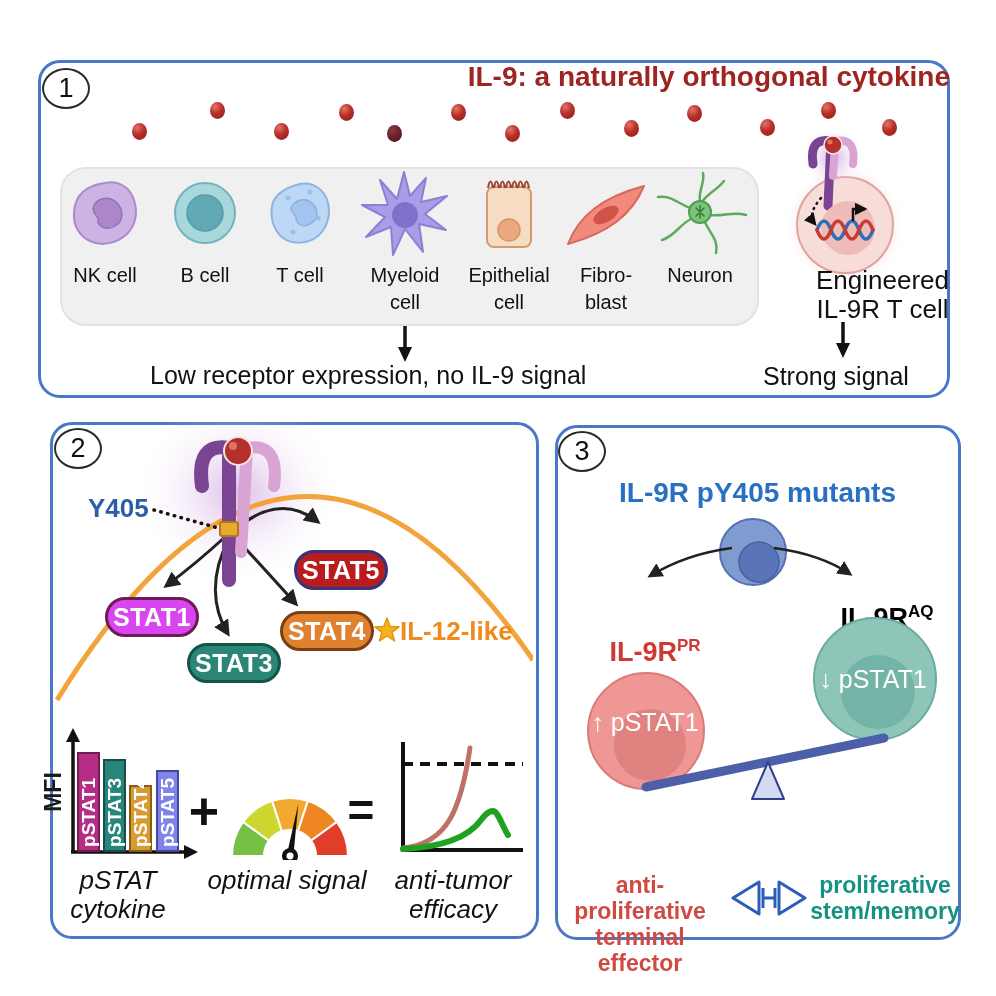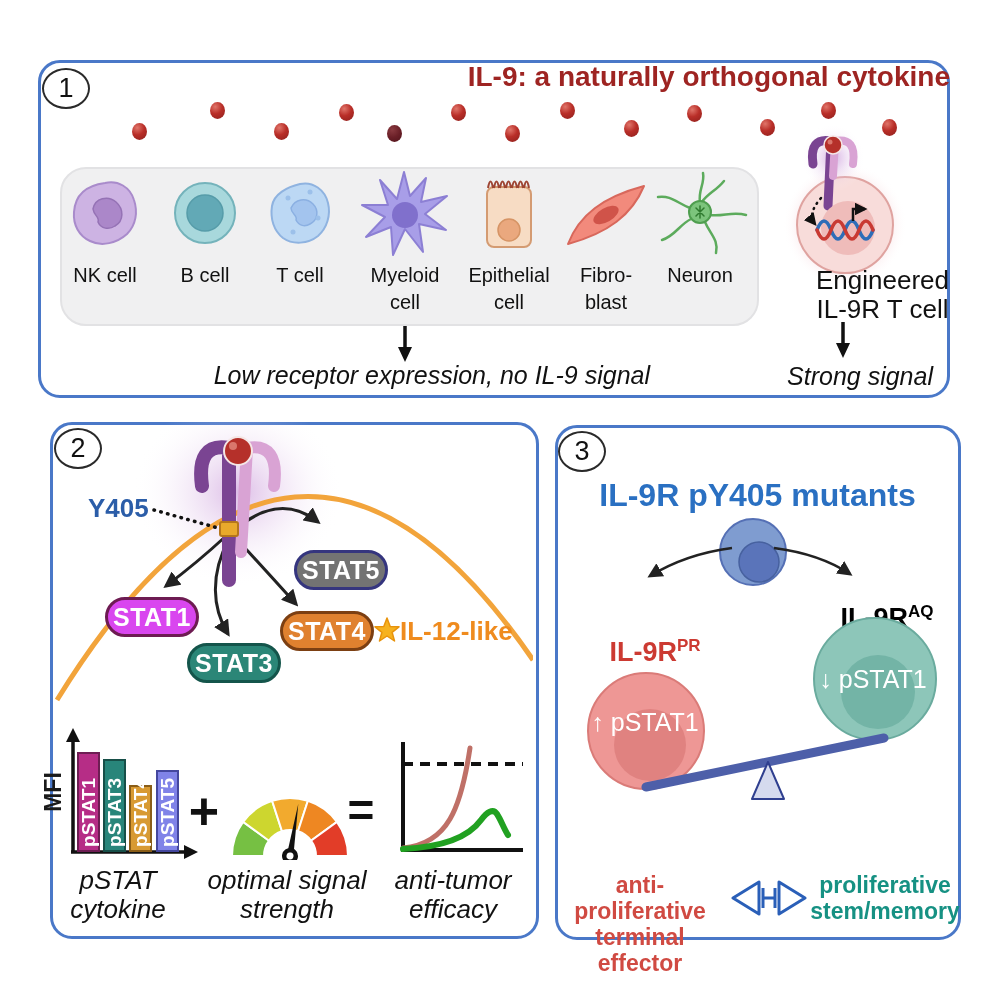--- a/index.html
+++ b/index.html
@@ -6,32 +6,32 @@
   #stage{position:relative;width:996px;height:996px;background:#ffffff;font-family:"Liberation Sans",sans-serif;color:#1a1a1a;overflow:hidden;}
   .panel{position:absolute;border:3px solid #4a78c8;border-radius:22px;background:#fff;}
   .badge{position:absolute;width:44px;height:37px;border:2.5px solid #2a2a2a;border-radius:50%;background:#fff;
          display:flex;align-items:center;justify-content:center;font-size:27px;color:#111;}
   .p1-title{position:absolute;left:38px;top:61px;width:912px;text-align:right;font-size:28px;font-weight:bold;color:#9e2422;}
   .dot{position:absolute;width:15px;height:17px;border-radius:50%;
        background:radial-gradient(circle at 35% 28%, #e0756a 0%, #b92e28 45%, #8c1f1c 100%);}
   .dot.dark{background:radial-gradient(circle at 35% 28%, #8a3a40 0%, #6a1f27 50%, #4e131b 100%);}
   .gray-box{position:absolute;left:60px;top:167px;width:695px;height:155px;border-radius:26px;background:#f0f0f1;border:2px solid #e2e2e4;}
   .cell-label{position:absolute;width:120px;text-align:center;font-size:20px;color:#111;line-height:27px;}
-  .caption-italic{position:absolute;text-align:right;font-style:italic;font-size:25px;font-weight:500;color:#111;}
+  .caption-italic{position:absolute;text-align:left;font-size:25px;font-weight:500;color:#111;}
   .eng-label{position:absolute;left:810px;top:266px;width:145px;text-align:center;font-size:26px;color:#111;line-height:29px;}
   .y405{position:absolute;left:88px;top:493px;width:80px;font-size:26px;font-weight:600;color:#2b5da8;}
   .stat-pill{position:absolute;width:94px;height:40px;border-radius:21px;border:3px solid #333;box-sizing:border-box;
              display:flex;align-items:center;justify-content:center;color:#fff;font-size:25px;font-weight:bold;letter-spacing:0.5px;}
   .il12{position:absolute;left:400px;top:616px;width:120px;font-size:26px;font-weight:600;color:#ef8b1e;}
   .bar{position:absolute;width:23px;border:2px solid #333;box-sizing:border-box;display:flex;align-items:flex-end;justify-content:center;}
   .bar-label{writing-mode:vertical-rl;transform:rotate(180deg);color:#fff;font-size:19px;font-weight:bold;line-height:1;padding:3px 0;}
   .mfi{position:absolute;left:22px;top:780px;width:60px;height:24px;text-align:center;font-size:23px;font-weight:600;transform:rotate(-90deg);}
   .op{position:absolute;font-weight:bold;color:#111;}
   .p2-caption{position:absolute;text-align:center;font-style:italic;font-size:26px;font-weight:500;color:#111;line-height:29px;}
-  .p3-title{position:absolute;left:575px;top:477px;width:365px;text-align:center;font-size:32px;font-weight:bold;color:#2a70c2;}
+  .p3-title{position:absolute;left:575px;top:477px;width:365px;text-align:center;font-size:28px;font-weight:bold;color:#2a70c2;}
   .mutant-label{position:absolute;width:130px;text-align:center;font-size:27px;font-weight:bold;}
   .mutant-label sup{font-size:17px;}
   .circle{position:absolute;border-radius:50%;}
   .circle-text{position:absolute;text-align:center;color:#fff;font-size:25px;}
   .p3-caption{position:absolute;text-align:center;font-size:23px;font-weight:600;line-height:26px;}
 </style>
 </head>
 <body>
 
 <div id="stage">
@@ -219,21 +219,21 @@
 
   <div class="stat-pill" style="left: 105px; top: 597px; background: #d946ef; border-color: rgb(109, 27, 82);">
       <span>STAT1</span>
     </div>
   <div class="stat-pill" style="left: 187px; top: 643px; background: rgb(43, 134, 119); border-color: rgb(20, 85, 75);">
       <span>STAT3</span>
     </div>
   <div class="stat-pill" style="left: 280px; top: 611px; background: rgb(224, 129, 47); border-color: rgb(124, 63, 18);">
       <span>STAT4</span>
     </div>
-  <div class="stat-pill" style="left: 294px; top: 550px; background: #737373; border-color: rgb(53, 53, 126);">
+  <div class="stat-pill" style="left: 294px; top: 550px; background: #b91c1c; border-color: rgb(53, 53, 126);">
       <span>STAT5</span>
     </div>
 
   <svg style="position:absolute;left:374px;top:617px;" width="26" height="26" viewBox="0 0 26 26">
     <path d="M13,1 L16.2,9.4 L25,9.8 L18.1,15.3 L20.5,24 L13,19 L5.5,24 L7.9,15.3 L1,9.8 L9.8,9.4 Z" fill="#f6b21f" stroke="#e8930c" stroke-width="1.5" stroke-linejoin="round"></path>
   </svg>
   <div class="il12">IL-12-like</div>
 
   <svg style="position:absolute;left:58px;top:726px;" width="150" height="134" viewBox="0 0 150 134">
     <line x1="15" y1="14" x2="15" y2="126" stroke="#111" stroke-width="3.5"></line>
@@ -282,21 +282,20 @@
     <path id="curve-strong" d="M10,112 C55,108 68,72 77,12" fill="none" stroke="#bf7067" stroke-width="5" stroke-linecap="round"></path>
     <path id="curve-optimal" d="M10,113 C50,111 75,102 88,84 C94,76 100,72 104,78 C108,84 111,93 115,99" fill="none" stroke="#21a121" stroke-width="6" stroke-linecap="round"></path>
   </svg>
 
   <div class="p2-caption" style="left:48px;top:866px;width:140px;">
     <div>pSTAT</div>
       <div>cytokine</div>
   </div>
   <div class="p2-caption" style="left:197px;top:866px;width:180px;">
     <div>optimal signal</div>
-      <div>strength</div>
   </div>
   <div class="p2-caption" style="left:383px;top:866px;width:140px;">
     <div>anti-tumor</div>
       <div>efficacy</div>
   </div>
 
   <div class="panel" style="left:555px;top:425px;width:400px;height:509px;"></div>
   <div class="badge" style="left:558px;top:431px;">3</div>
   <div class="p3-title">IL-9R pY405 mutants</div>
 

